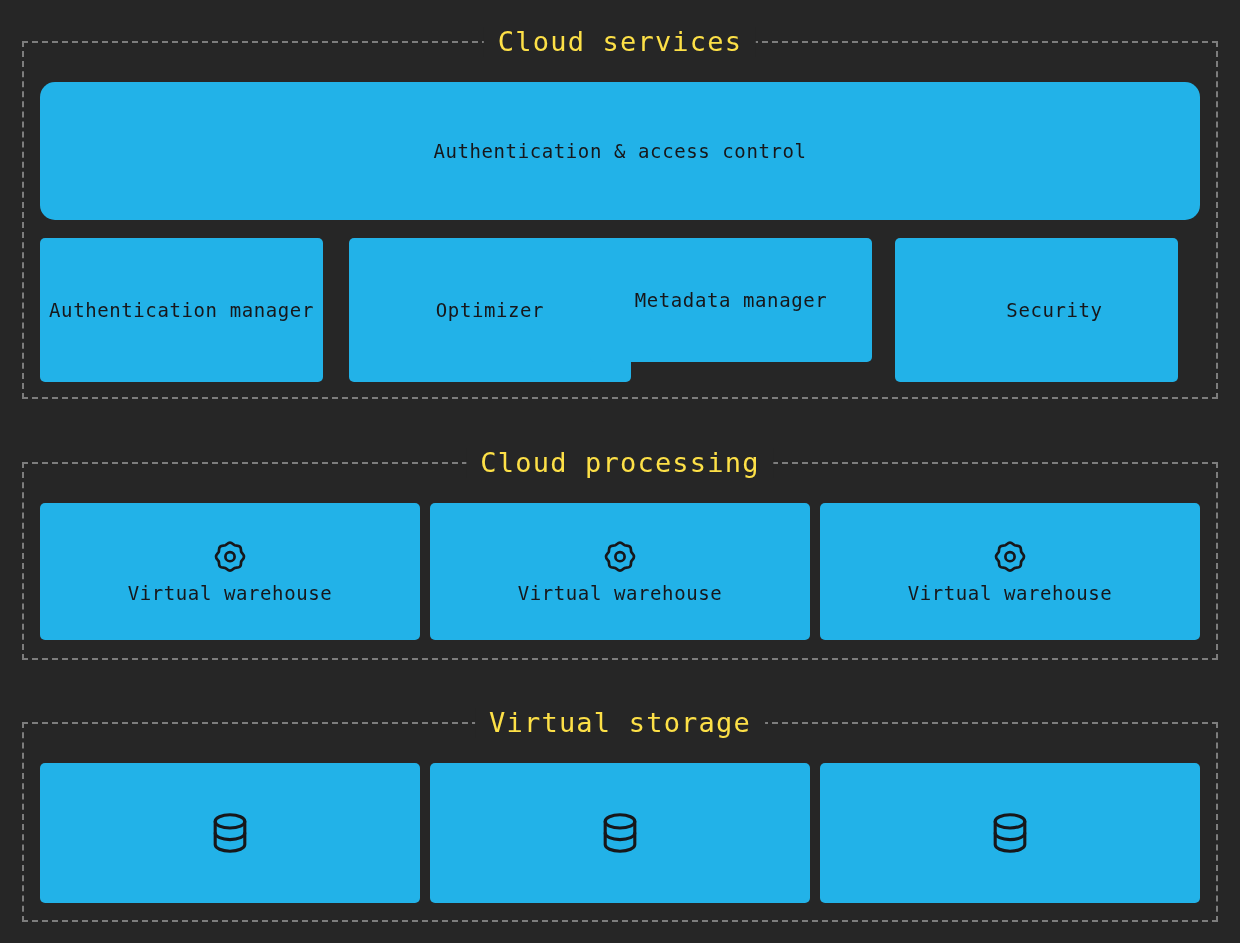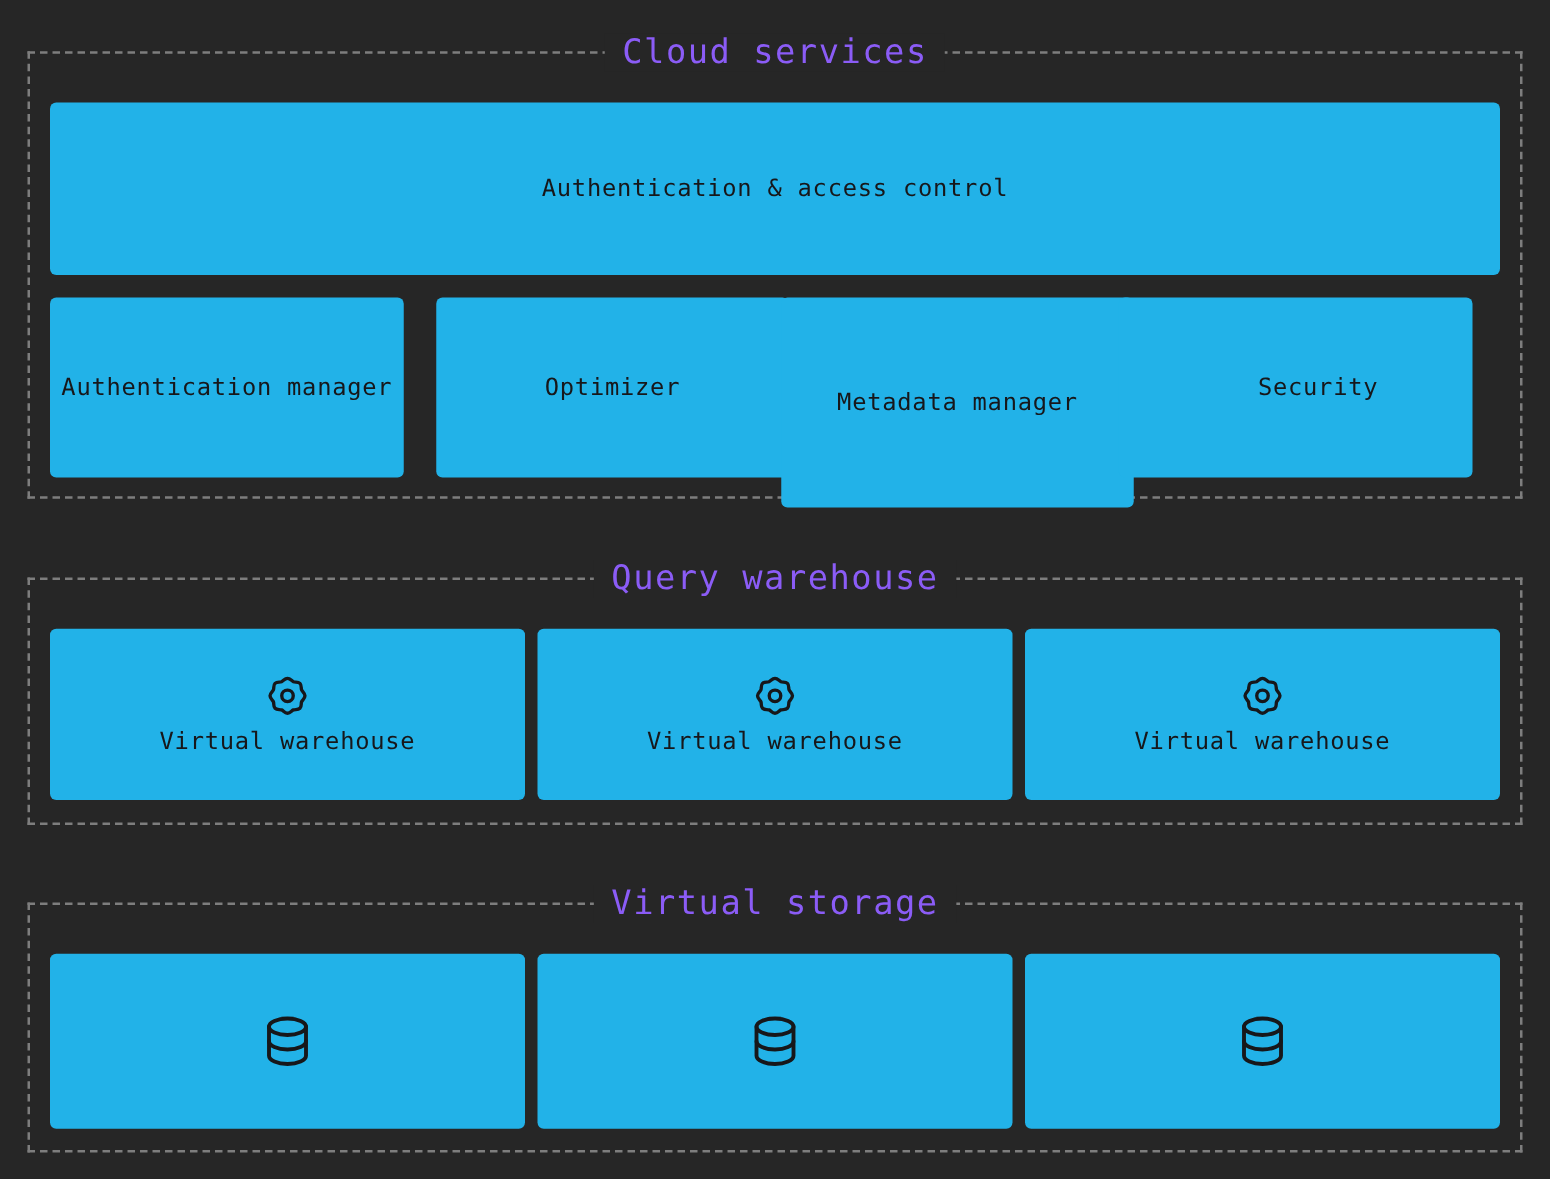--- a/index.html
+++ b/index.html
@@ -28,21 +28,21 @@
     box-sizing: border-box;
     border: 2px dashed #7d7d7d;
     background: transparent;
   }
   .group-title {
     position: absolute;
     top: -16px;
     left: 50%;
     transform: translateX(-50%);
     background: #262626;
-    color: #8b5cf6;
+    color: #fde047;
     font-size: 27px;
     line-height: 30px;
     letter-spacing: 1.2px;
     padding: 0 14px;
     white-space: nowrap;
     font-family: "DejaVu Sans Mono", "Liberation Mono", monospace;
   }
 
   
   .node {
@@ -67,24 +67,24 @@
   }
   .node-icon {
     display: block;
     margin-bottom: 8px;
     line-height: 0;
   }
   .node-icon svg { display: block; }
 
   
   #grp-cloud      { left: 22px;  top: 41px;  width: 1196px; height: 358px; }
-  #node-auth      { left: 40px;  top: 82px;  width: 1160px; height: 138px; }
+  #node-auth      { left: 40px;  top: 82px;  width: 1160px; height: 138px; border-radius: 15px; }
   #node-infra     { left: 40px;  top: 238px; width: 283px;  height: 144px; }
   #node-opt       { left: 333px; top: 238px; width: 282px;  height: 144px; margin-left: 16px; }
-  #node-meta      { left: 625px; top: 238px; width: 282px;  height: 168px; }
+  #node-meta      { left: 590px; top: 238px; width: 282px;  height: 124px; }
   #node-sec       { left: 895px; top: 238px; width: 283px;  height: 144px; padding-left: 36px; }
 
   
   #grp-query      { left: 22px;  top: 462px; width: 1196px; height: 198px; }
   #node-vw1       { left: 40px;  top: 503px; width: 380px;  height: 137px; }
   #node-vw2       { left: 430px; top: 503px; width: 380px;  height: 137px; }
   #node-vw3       { left: 820px; top: 503px; width: 380px;  height: 137px; }
 
   
   #grp-storage    { left: 22px;  top: 722px; width: 1196px; height: 200px; }
@@ -115,21 +115,21 @@
 
   <div class="node" id="node-meta">
     <span class="node-label">Metadata manager</span>
   </div>
 
   <div class="node" id="node-sec">
     <span class="node-label">Security</span>
   </div>
 
   <div class="group" id="grp-query">
-    <span class="group-title">Query warehouse</span>
+    <span class="group-title">Cloud processing</span>
   </div>
 
   <div class="node" id="node-vw1">
     <span class="node-icon">
       <svg width="34" height="34" viewBox="0 0 24 24" fill="none" stroke="#17171a" stroke-width="1.9" stroke-linecap="round" stroke-linejoin="round">
         <path d="M12 2.6c1.6 0 2.3 1.45 3.35 1.9 1.07.46 2.55-.2 3.68.93 1.13 1.13.47 2.61.93 3.68.45 1.05 1.9 1.75 1.9 3.35s-1.45 2.3-1.9 3.35c-.46 1.07.2 2.55-.93 3.68-1.13 1.13-2.61.47-3.68.93-1.05.45-1.75 1.9-3.35 1.9s-2.3-1.45-3.35-1.9c-1.07-.46-2.55.2-3.68-.93-1.13-1.13-.47-2.61-.93-3.68C3.59 14.76 2.14 14.06 2.14 12.46s1.45-2.3 1.9-3.35c.46-1.07-.2-2.55.93-3.68 1.13-1.13 2.61-.47 3.68-.93C9.7 4.05 10.4 2.6 12 2.6z"></path>
         <circle cx="12" cy="12.46" r="3.25"></circle>
       </svg>
     </span>
     <span class="node-label">Virtual warehouse</span>

